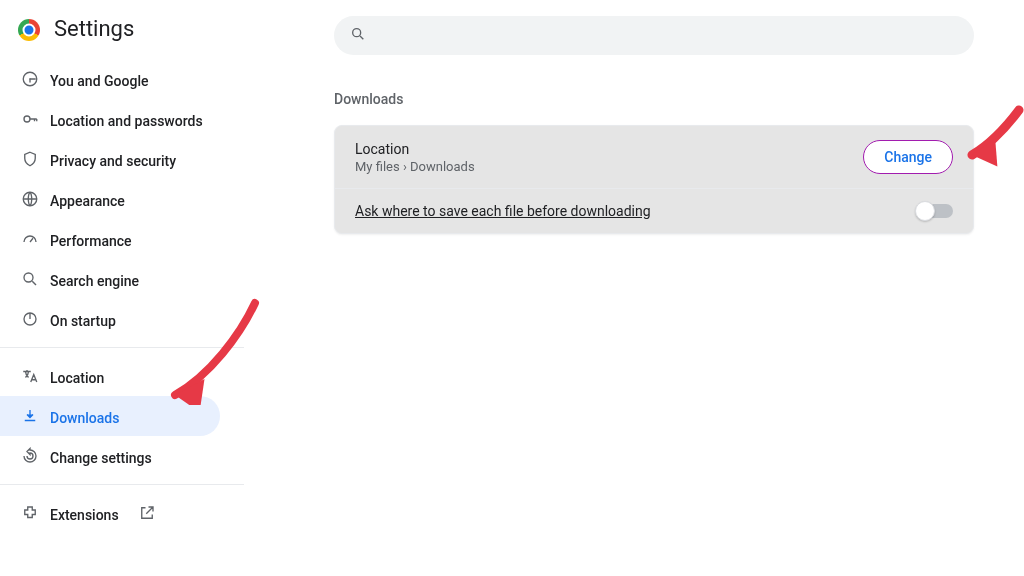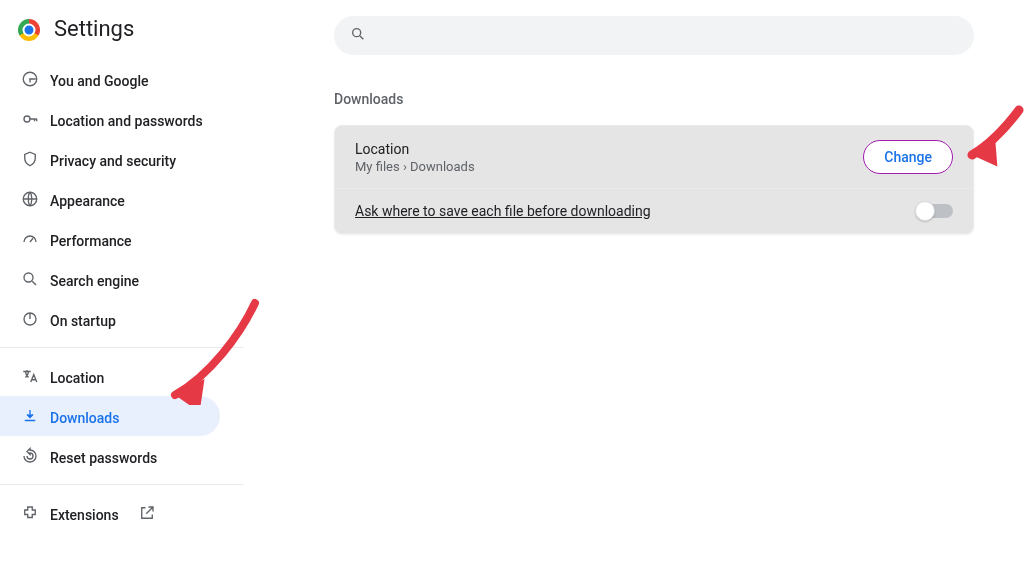--- a/index.html
+++ b/index.html
@@ -148,21 +148,21 @@
         <span class="nav-label">Downloads</span>
       </li>
 
 
       <li class="nav-item">
         <span class="nav-icon">
             <svg viewBox="0 0 24 24">
               <path d="M4 12a8 8 0 108-8V2L8 6l4 4V8a4 4 0 11-4 4"></path>
             </svg>
           </span>
-        <span class="nav-label">Reset passwords</span>
+        <span class="nav-label">Change settings</span>
       </li>
 
       <li class="nav-divider"></li>
 
       <li class="nav-item">
         <span class="nav-icon">
             <svg viewBox="0 0 24 24">
               <path d="M9 4h6v4h4v6h-4v4H9v-4H5V8h4V4z"></path>
             </svg>
           </span>

